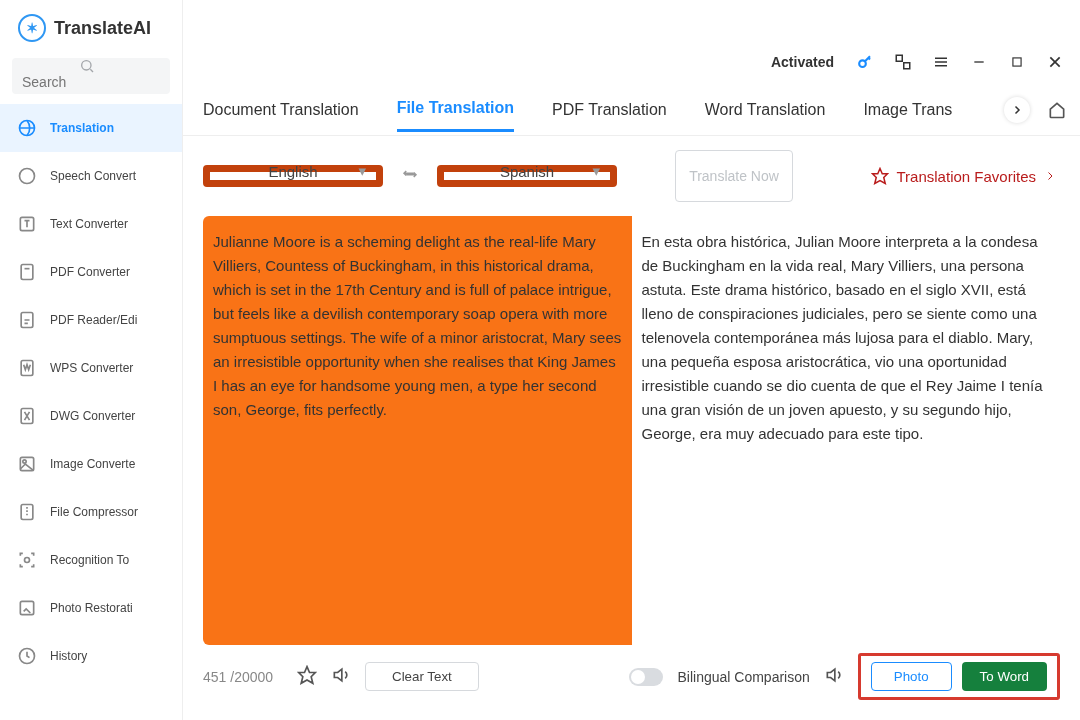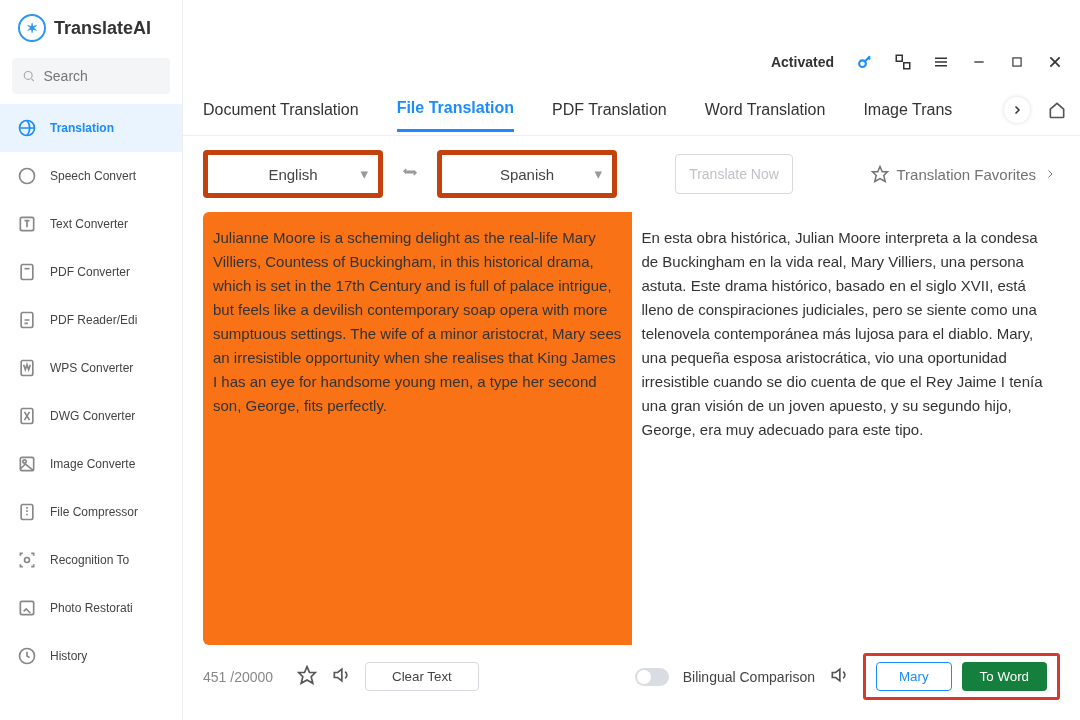--- a/index.html
+++ b/index.html
@@ -1,42 +1,42 @@
 <!DOCTYPE html>
 <html><head>
 <meta charset="utf-8">
 <style>
   * { margin: 0; padding: 0; box-sizing: border-box; font-family: -apple-system, "Segoe UI", Arial, sans-serif; }
   body { width: 1080px; height: 720px; background: #fff; overflow: hidden; display: flex; }
   .sidebar { width: 183px; height: 720px; border-right: 1px solid #eee; background: #fff; }
   .logo-row { display: flex; align-items: center; padding: 14px 12px 12px 18px; }
   .logo-icon { width: 28px; height: 28px; border: 2px solid #2f97f3; border-radius: 50%; display: flex; align-items: center; justify-content: center; color: #2f97f3; font-size: 14px; margin-right: 8px; font-weight: bold; }
   .logo-text { font-weight: 700; font-size: 18px; color: #333; }
-  .search-box { margin: 4px 12px 10px 12px; background: #f4f5f6; border-radius: 4px; height: 36px; display: flex; align-items: center; padding: 0 10px; color: #a3a6aa; }
+  .search-box { margin: 4px 12px 10px 12px; background: #f4f5f6; border-radius: 4px; height: 36px; display: flex; align-items: center; padding: 0 10px; color: #a3a6aa; flex-direction: column; }
   .search-box svg { margin-right: 8px; }
   .search-box input { border: none; background: transparent; outline: none; font-size: 14px; color: #555; width: 100%; }
   .nav-item { display: flex; align-items: center; height: 48px; padding: 0 16px; font-size: 12px; color: #444; cursor: pointer; white-space: nowrap; overflow: hidden; }
   .nav-item.active { background: #eaf4ff; color: #1a8cff; font-weight: 600; }
   .nav-item .icon { width: 22px; height: 22px; margin-right: 12px; display: flex; align-items: center; justify-content: center; color: #888; }
   .nav-item.active .icon { color: #1a8cff; }
   .main { flex: 1; display: flex; flex-direction: column; height: 720px; }
   .titlebar { height: 44px; display: flex; align-items: center; justify-content: flex-end; padding: 0 14px; gap: 16px; margin-top: 40px; }
   .titlebar .act { font-weight: 700; font-size: 14px; color: #333; margin-right: 4px;}
   .titlebar .winicon { width: 22px; height: 22px; display:flex; align-items:center; justify-content:center; cursor:pointer; color:#333;}
   .tabs { display: flex; align-items: center; padding: 0 20px; height: 52px; border-bottom: 1px solid #eee; gap: 38px; position: relative;}
   .tab { font-size: 16px; color: #333; cursor: pointer; padding: 12px 0; white-space: nowrap; }
   .tab.active { color: #1a8cff; font-weight: 600; border-bottom: 3px solid #1a8cff; }
   .tabs .scroll-btn { position:absolute; right:50px; width:26px; height:26px; border-radius:50%; box-shadow:0 0 4px rgba(0,0,0,.15); background:#fff; display:flex;align-items:center;justify-content:center; cursor:pointer;}
   .tabs .home-btn { position:absolute; right:10px; width:26px; height:26px; display:flex;align-items:center;justify-content:center; cursor:pointer; color:#555;}
   .lang-row { display: flex; align-items: center; padding: 14px 20px; gap: 18px; }
-  .lang-select { width: 180px; height: 48px; border: 5px solid #c2410c; border-radius: 4px; display: flex; align-items: center; justify-content: center; font-size: 15px; color: #444; position: relative; cursor:pointer; }
+  .lang-select { width: 180px; height: 22px; border: 7px solid #c2410c; border-radius: 4px; display: flex; align-items: flex-end; justify-content: center; font-size: 15px; color: #444; position: relative; cursor:pointer; }
   .lang-select .chev { position: absolute; right: 10px; color: #999; }
   .swap { color: #999; cursor:pointer; }
-  .translate-btn { width: 118px; height: 40px; border: 1px solid #d6d9dd; border-radius: 4px; color: #bfc3c7; font-size: 14px; display:flex;align-items:center;justify-content:center; cursor:not-allowed; margin-left:40px;}
-  .fav { display: flex; align-items: center; gap: 8px; color: #737373; font-size: 15px; cursor:pointer; margin-left:auto; padding-right:4px;}
+  .translate-btn { width: 118px; height: 52px; border: 1px solid #d6d9dd; border-radius: 4px; color: #bfc3c7; font-size: 14px; display:flex;align-items:center;justify-content:center; cursor:not-allowed; margin-left:40px;}
+  .fav { display: flex; align-items: center; gap: 8px; color: #b91c1c; font-size: 15px; cursor:pointer; margin-left:auto; padding-right:4px;}
   .panes { display: flex; flex: 1; padding: 0 20px; gap: 0; }
   .pane { flex: 1; padding: 14px 10px; font-size: 15px; line-height: 1.6; color: #333; overflow: hidden; }
   .pane.left { background: #f97316; border-radius: 6px 0 0 6px; }
   .pane.right { background: #fff; }
   .footer { display: flex; align-items: center; padding: 8px 20px 20px 20px; font-size: 14px; color: #888; gap: 14px;}
   .footer .count { min-width: 80px; }
   .footer .star,.footer .speaker{ cursor:pointer; color:#555;}
   .footer .clear-btn { border: 1px solid #d6d9dd; border-radius: 4px; padding: 6px 26px; color: #444; background:#fff; cursor:pointer;}
   .footer .mid { flex: 1; }
   .toggle { width: 34px; height: 18px; border-radius: 10px; background: #d9dce0; position: relative; cursor:pointer; }
@@ -269,17 +269,17 @@
           <path d="M4 9v6h4l5 4V5L8 9H4zM17 8a5 5 0 010 8"></path>
         </svg></span>
     <button class="clear-btn">Clear Text</button>
     <div class="mid"></div>
     <div class="toggle"></div>
     <span class="bilabel">Bilingual Comparison</span>
     <span class="speaker"><svg width="20" height="20" viewBox="0 0 24 24" fill="none" stroke="currentColor" stroke-width="2">
           <path d="M4 9v6h4l5 4V5L8 9H4zM17 8a5 5 0 010 8"></path>
         </svg></span>
     <div class="action-box">
-      <button class="copy-btn">Mary</button>
+      <button class="copy-btn">Photo</button>
       <button class="toword-btn">To Word</button>
     </div>
   </div>
 </main>
 
 </body></html>

